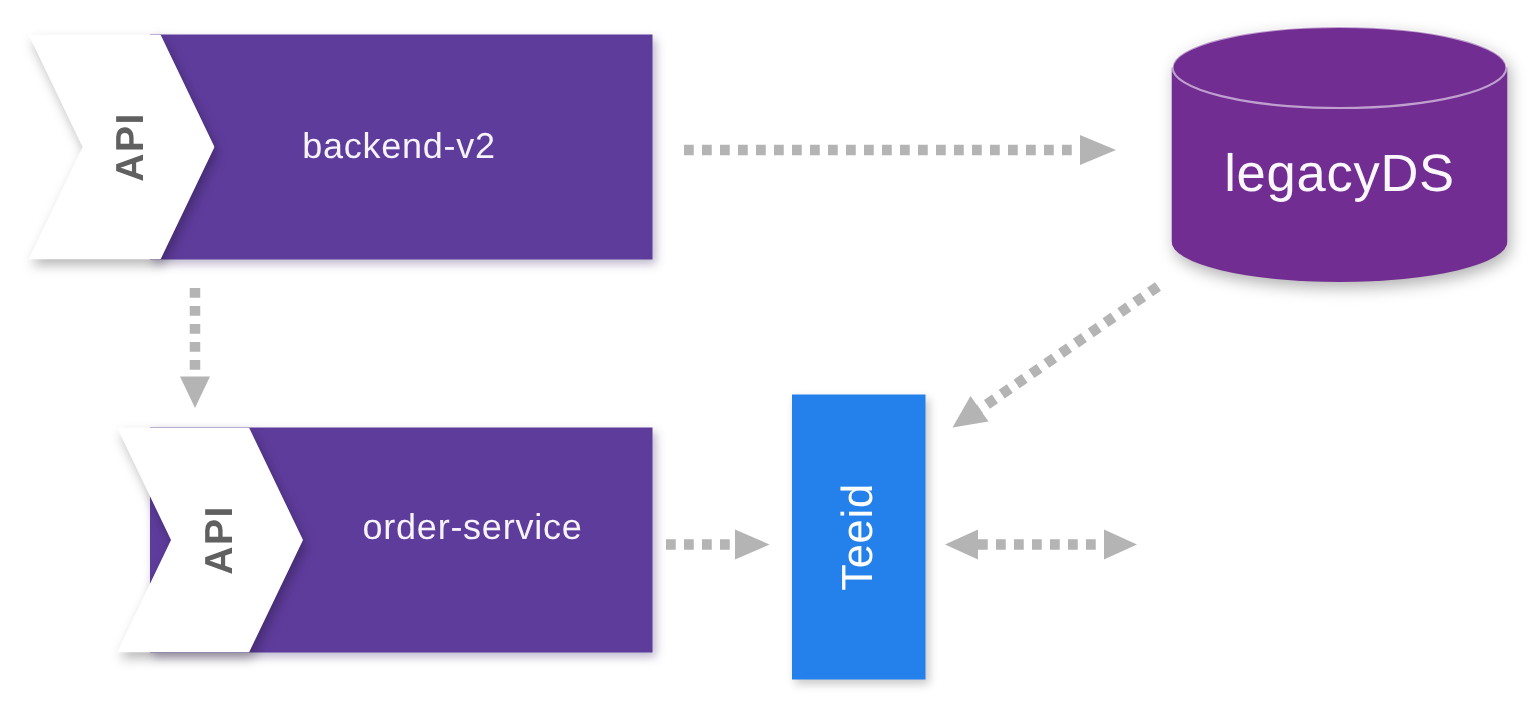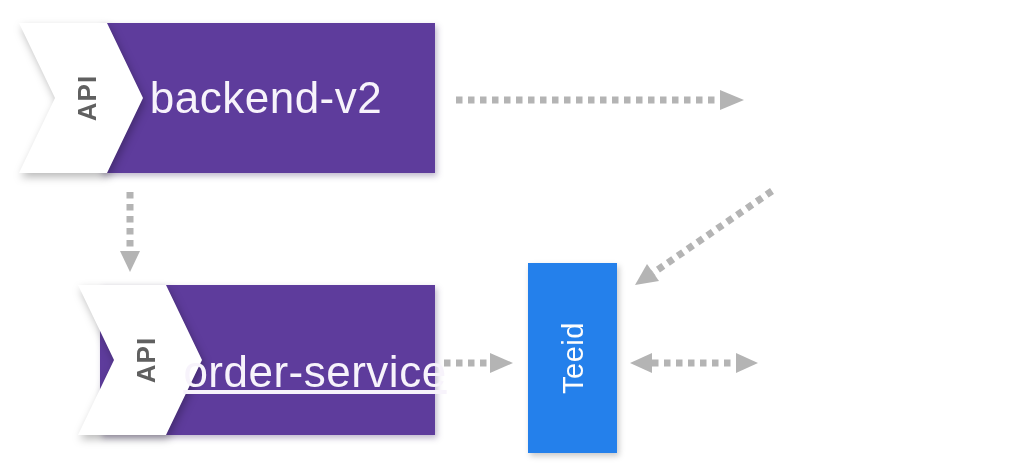--- a/index.html
+++ b/index.html
@@ -16,21 +16,21 @@
   .svc-rect {
     position:absolute; width:335px; height:150px;
     background:var(--service-box,#5e3c9c);
     box-shadow:2px 3px 6px rgba(70,50,110,.35);
   }
   .chev { position:absolute; width:124px; height:150px; filter:drop-shadow(2px 4px 4px rgba(0,0,0,.28)); }
   .chev polygon { fill:#ffffff; }
 
   .svc-label {
     position:absolute; transform:translate(-50%,-50%);
-    color:var(--node-text,#f7f3fb); font-size:44px; white-space:nowrap; letter-spacing:.5px;
+    color:var(--node-text,#f7f3fb); font-size:24px; white-space:nowrap; letter-spacing:.5px;
   }
   .api-label {
     position:absolute; transform:translate(-50%,-50%) rotate(-90deg);
     color:var(--api-badge-text,#606060); font-size:26px; font-weight:bold;
     letter-spacing:1px; white-space:nowrap;
   }
 
   
   .mediator {
     position:absolute; left:528px; top:263px; width:89px; height:190px;
@@ -90,22 +90,29 @@
     <span class="api-label" style="left:87px; top:98px;">API</span>
     <span class="svc-label" style="left:266px; top:98px;">backend-v2</span>
   </div>
 
   <div>
     <div class="svc-rect" style="left:100px; top:285px;"></div>
     <svg class="chev" style="left:78px; top:285px;" viewBox="0 0 124 150">
       <polygon points="0,0 88,0 124,75 88,150 0,150 36,75"></polygon>
     </svg>
     <span class="api-label" style="left:146px; top:360px;">API</span>
-    <span class="svc-label" style="left:315px; top:372px;text-decoration:underline;">order-service</span>
+    <span class="svc-label" style="left:315px; top:352px;">order-service</span>
   </div>
 
   <div class="mediator">
     <span class="mediator-label">Teeid</span>
   </div>
 
+  <div class="ds" style="left:781px; top:17px;">
+    <svg width="224" height="172" viewBox="0 0 224 172">
+      <path class="cyl-body" d="M0,28 L0,144 A112,27 0 0 0 224,144 L224,28 Z"></path>
+      <ellipse class="cyl-top" cx="112" cy="28" rx="111.3" ry="27"></ellipse>
+    </svg>
+    <span class="ds-label">legacyDS</span>
+  </div>
 
 
 </div>
 
 </body></html>

